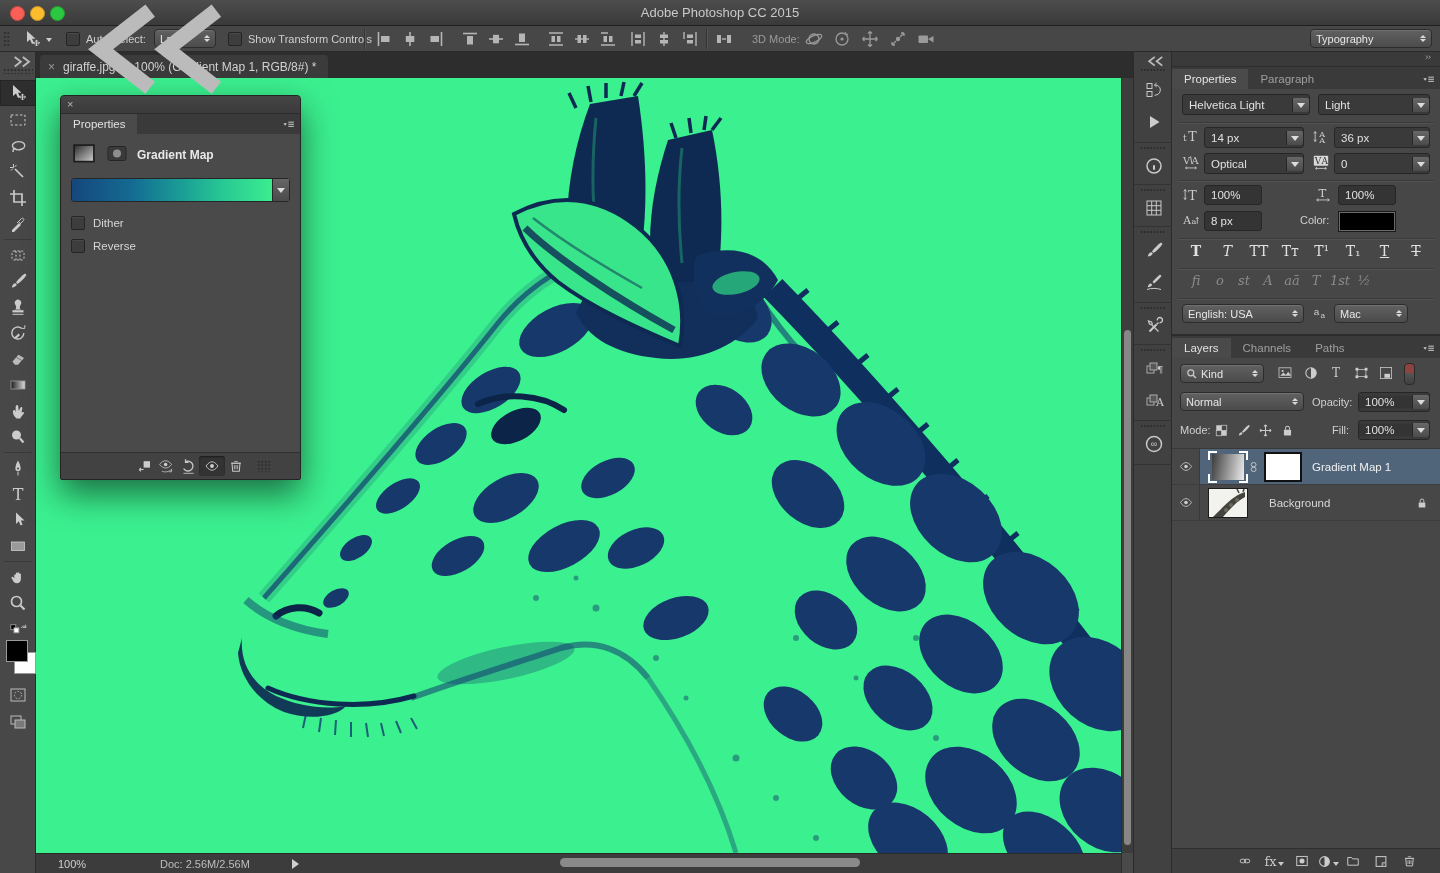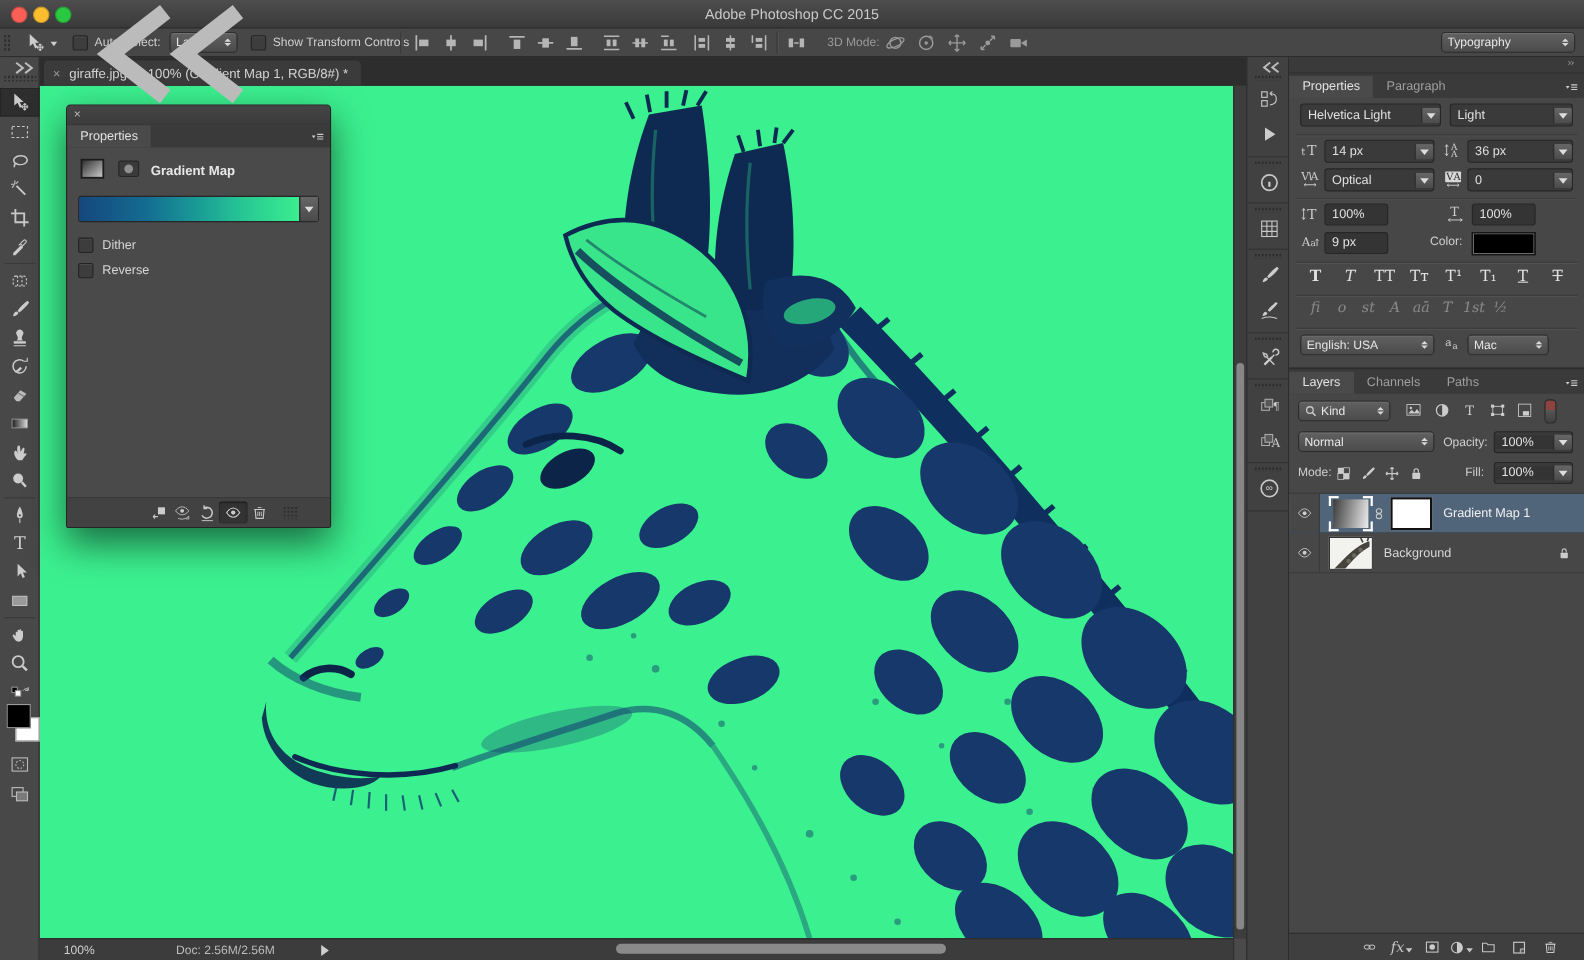--- a/index.html
+++ b/index.html
@@ -931,21 +931,21 @@
   <div class="abs vbox" style="left:166px;top:133px;width:58px">100%</div>
   <div class="abs cicon" style="left:8px;top:160px">
       <span class="ticon" style="width:20px;height:18px">
         <svg viewBox="0 0 20 20" width="100%" height="100%" preserveAspectRatio="xMidYMid meet">
           <text x="1.5" y="13" font-size="12" font-family="DejaVu Serif,serif" fill="#ccc">A</text>
           <text x="10.5" y="13" font-size="9" font-family="DejaVu Serif,serif" fill="#ccc">a</text>
           <path d="M17 13 v-7 M17 6 l-1.4 1.6 M17 6 l1.4 1.6" stroke="#c8c8c8" fill="none"></path>
         </svg>
       </span>
     </div>
-  <div class="abs vbox" style="left:32px;top:159px;width:58px">9 px</div>
+  <div class="abs vbox" style="left:32px;top:159px;width:58px">8 px</div>
   <div class="abs lbl" style="left:128px;top:162px">Color:</div>
   <div class="abs" style="left:166px;top:159px;width:56px;height:19px;background:#000;border:1px solid #1a1a1a;box-shadow:0 0 0 1px #6a6a6a inset"></div>
   <div class="cdiv" style="top:186px"></div>
   <div class="abs" style="left:12px;top:191px;width:244px;display:flex;justify-content:space-between">
     <span class="tbtn" style="font-weight:bold">T</span>
     <span class="tbtn" style="font-style:italic">T</span>
     <span class="tbtn">TT</span>
     <span class="tbtn">Tᴛ</span>
     <span class="tbtn">T¹</span>
     <span class="tbtn">T₁</span>
@@ -1152,40 +1152,40 @@
     <div style="width:38px;height:28px;margin-left:8px;border:1px solid #1c1c1c;background:#fff">
       <svg viewBox="0 0 38 28" width="38" height="28">
         <rect width="38" height="28" fill="#f2f2ee"></rect>
         <path d="M36 3 C29 5 22 10 15 17 C11 21 7 25 4 28 L14 28 C20 21 28 12 36 8 Z" fill="#44433c"></path>
         <path d="M30 4 l-2 -4 M34 3 l1 -3" stroke="#44433c" stroke-width="1.5"></path>
         <circle cx="22" cy="16" r="2" fill="#6b6a60"></circle>
           <circle cx="28" cy="11" r="2" fill="#6b6a60"></circle>
           <circle cx="17" cy="21" r="2" fill="#6b6a60"></circle>
       </svg>
     </div>
-    <span style="margin-left:10px;font-size:11.5px">Background</span>
+    <span style="margin-left:21px;font-size:11.5px">Background</span>
     <span class="ticon" style="width:12px;height:14px;margin-left:auto;margin-right:12px">
         <svg viewBox="0 0 20 20" width="100%" height="100%" preserveAspectRatio="xMidYMid meet">
           <rect x="4.5" y="9" width="11" height="8.5" rx="1" fill="#ccc"></rect>
           <path d="M7 9 V6.3 a3 3 0 0 1 6 0 V9" stroke="#c8c8c8" fill="none" stroke-width="1.6"></path>
         </svg>
       </span>
   </div>
 
   <div class="panfoot">
     <div class="pficon" style="margin-left:62px">
         <span class="ticon" style="width:18px;height:12px">
           <svg viewBox="0 0 20 20" width="100%" height="100%" preserveAspectRatio="xMidYMid meet">
             <rect x="2" y="7" width="9" height="6" rx="3" stroke="#c8c8c8" fill="none" stroke-width="1.5"></rect>
             <rect x="9" y="7" width="9" height="6" rx="3" stroke="#c8c8c8" fill="none" stroke-width="1.5"></rect>
           </svg>
         </span>
       </div>
     <div class="pficon" style="margin-left:7px">
-        <span style="font-family:'DejaVu Serif',serif;font-style:italic;font-size:13px;color:#c8c8c8">fx</span>
+        <span style="font-family:'DejaVu Serif',serif;font-size:13px;color:#c8c8c8">fx</span>
         <span style="width:0;height:0;border:3px solid transparent;border-top:4px solid #c8c8c8;margin:8px 0 0 1px"></span>
       </div>
     <div class="pficon" style="margin-left:6px">
         <span class="ticon" style="width:18px;height:14px">
           <svg viewBox="0 0 20 20" width="100%" height="100%" preserveAspectRatio="xMidYMid meet">
             <rect x="2.5" y="3.5" width="15" height="13" stroke="#c8c8c8" fill="none" stroke-width="1.4"></rect>
             <circle cx="10" cy="10" r="3.6" fill="#ccc"></circle>
           </svg>
         </span>
       </div>

